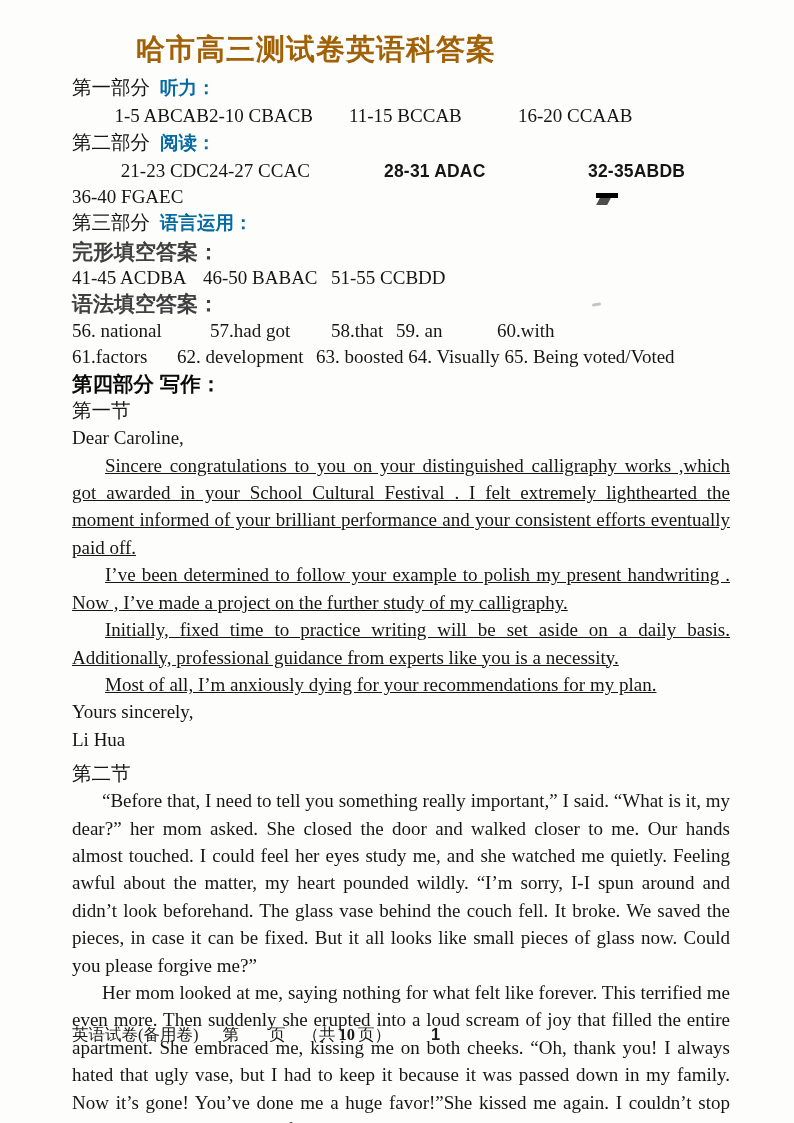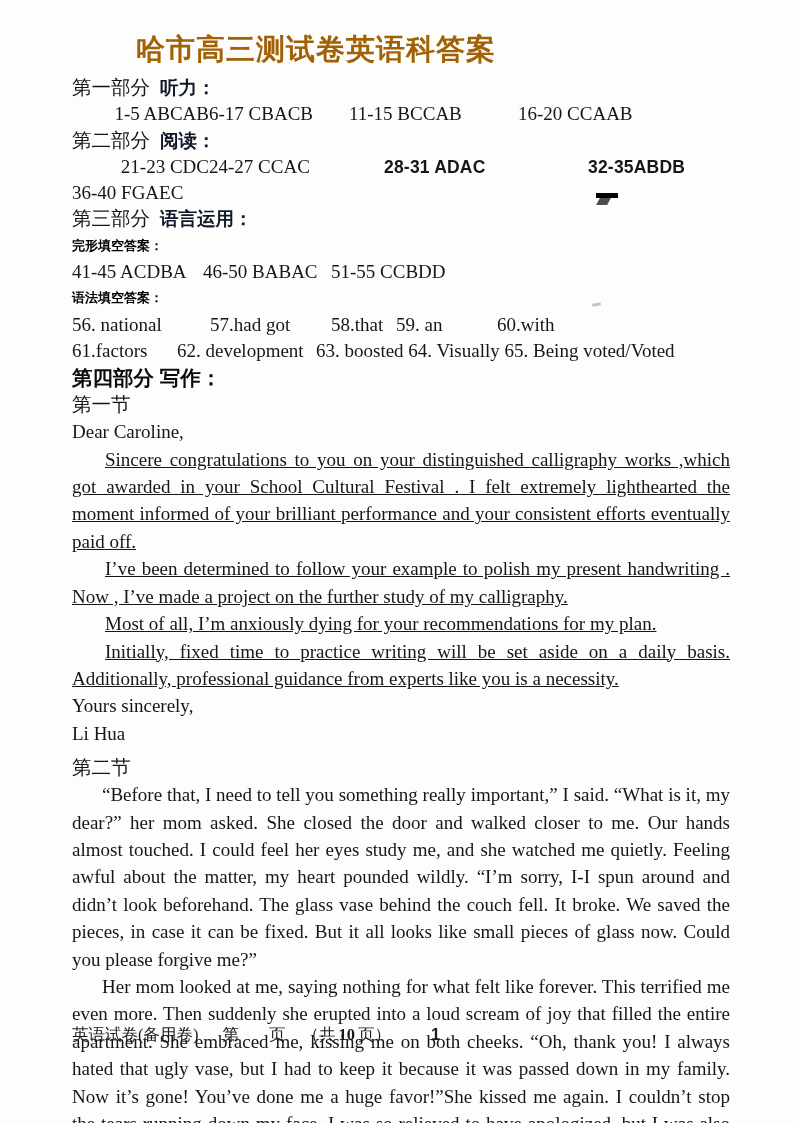--- a/index.html
+++ b/index.html
@@ -27,31 +27,31 @@
     letter-spacing: 1px;
     white-space: nowrap;
   }
   .ans-line {
     font-size: 19px;
     line-height: 26.3px;
     white-space: nowrap;
   }
   .sec-prefix { font-size: 19.5px; }
   .sec-label {
-    font-family: Liberation Serif, serif;
+    font-family: Liberation Mono, monospace;
     font-weight: 700;
     font-size: 18.5px;
     margin-left: 10px;
-    color: #0f172a;
+    color: #0369a1;
   }
   .subhead {
     font-family: "Liberation Sans", "DejaVu Sans", sans-serif;
     font-weight: 700;
-    font-size: 13px;
-    color: #000000;
+    font-size: 21px;
+    color: #404040;
   }
   .row { display: flex; }
   .row .c { flex: 0 0 auto; }
   .w1 { width: 137px; text-align: right; } .w2 { width: 140px; } .w3 { width: 169px; }
   .row-reading .c:nth-child(3),
   .row-reading .c:nth-child(4) {
     font-family: "Liberation Sans", "DejaVu Sans", sans-serif;
     font-weight: 700;
     font-size: 17.5px;
     letter-spacing: 0.2px;
@@ -133,21 +133,21 @@
 
 <div class="content">
 
   <div class="title">哈市高三测试卷英语科答案</div>
 
   <div class="ans-line">
     <span class="sec-prefix">第一部分</span><span class="sec-label">听力：</span>
   </div>
   <div class="ans-line row">
     <span class="c w1">1-5 ABCAB</span>
-    <span class="c w2">6-17 CBACB</span>
+    <span class="c w2">2-10 CBACB</span>
     <span class="c w3">11-15 BCCAB</span>
     <span class="c">16-20 CCAAB</span>
   </div>
 
   <div class="ans-line">
     <span class="sec-prefix">第二部分</span><span class="sec-label">阅读：</span>
   </div>
   <div class="ans-line row row-reading">
     <span class="c w1">21-23 CDC</span>
     <span class="c w2">24-27 CCAC</span>
@@ -179,22 +179,22 @@
     <span class="c">63. boosted 64. Visually 65. Being voted/Voted</span>
   </div>
 
   <div class="heading4">第四部分  写作：</div>
   <div class="jie-label">第一节</div>
 
   <div class="letter">
     <p>Dear Caroline,</p>
     <p class="indent">Sincere congratulations to you on your distinguished calligraphy works ,which got awarded in your School Cultural Festival . I felt extremely lighthearted the moment informed of your brilliant performance and your consistent efforts eventually paid off.</p>
     <p class="indent">I’ve been determined to follow your example to polish my present handwriting . Now , I’ve made a project on the further study of my calligraphy.</p>
+    <p class="indent">Initially, fixed time to practice writing will be set aside on a daily basis. Additionally, professional guidance from experts like you is a necessity.</p>
     <p class="indent">Most of all, I’m anxiously dying for your recommendations for my plan.</p>
-    <p class="indent">Initially, fixed time to practice writing will be set aside on a daily basis. Additionally, professional guidance from experts like you is a necessity.</p>
     <p class="closing">Yours sincerely,</p>
     <p class="signature">Li Hua</p>
   </div>
 
   <div class="jie-label sec2-gap">第二节</div>
 
   <div class="story">
     <p class="indent">“Before that, I need to tell you something really important,” I said. “What is it, my dear?” her mom asked. She closed the door and walked closer to me. Our hands almost touched. I could feel her eyes study me, and she watched me quietly. Feeling awful about the matter, my heart pounded wildly. “I’m sorry, I-I spun around and didn’t look beforehand. The glass vase behind the couch fell. It broke. We saved the pieces, in case it can be fixed. But it all looks like small pieces of glass now. Could you please forgive me?”</p>
     <p class="indent">Her mom looked at me, saying nothing for what felt like forever. This terrified me even more. Then suddenly she erupted into a loud scream of joy that filled the entire apartment. She embraced me, kissing me on both cheeks. “Oh, thank you! I always hated that ugly vase, but I had to keep it because it was passed down in my family. Now it’s gone! You’ve done me a huge favor!”She kissed me again. I couldn’t stop the tears running down my face. I was so relieved to have apologized, but I was also in shock. This was not at all the reaction I had expected.</p>
   </div>

